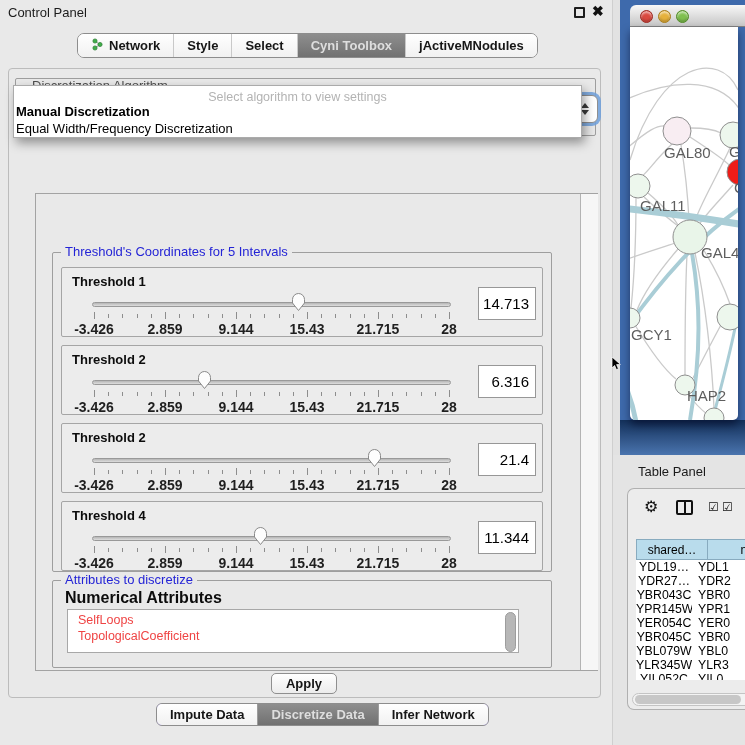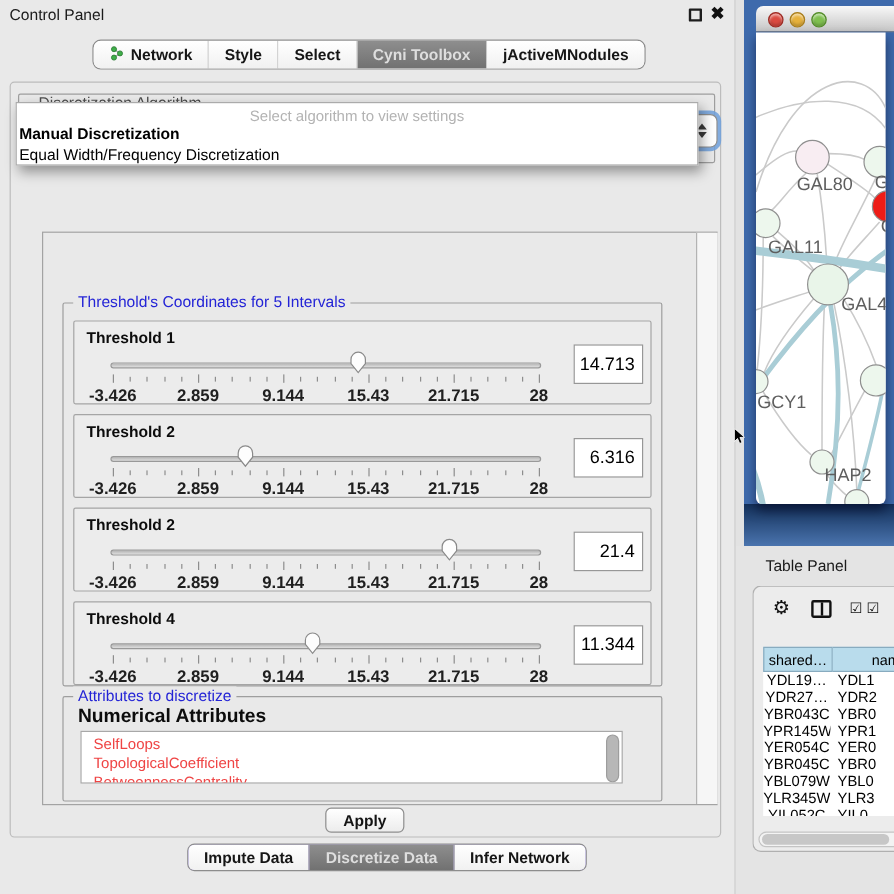--- a/index.html
+++ b/index.html
@@ -325,21 +325,20 @@
             </div>
           </div>
       </div>
 
       <div id="attr-group" class="group">
         <div id="attr-title" class="group-title">Attributes to discretize</div>
         <div id="attr-label">Numerical Attributes</div>
         <div id="attr-list">
           <div class="attr-item">SelfLoops</div>
             <div class="attr-item">TopologicalCoefficient</div>
-            <div class="attr-item">BetweennessCentrality</div>
             <div id="attr-scroll"></div>
         </div>
       </div>
 
       <div id="vscroll-track">
         
       </div>
     </div>
 
     <div id="apply-btn">Apply</div>
@@ -411,21 +410,21 @@
 </div>
 
 <div id="table-panel">
   <div id="tp-title">Table Panel</div>
   <div id="tp-container">
     <div id="tp-gear">⚙</div>
     <div id="tp-split"></div>
     <div id="tp-check1" class="tp-check">☑</div>
     <div id="tp-check2" class="tp-check">☑</div>
     <div id="tbl-head">
-        <div class="hcell" style="width: 58px;">shared…</div>
+        <div class="hcell" style="width: 72px;">shared…</div>
         <div class="hcell" style="width: 96px;">name</div>
       </div>
     <div id="tbl-rows">
         <div class="trow">
           <div class="tc1">YDL19…</div>
           <div class="tc2">YDL1</div>
         </div>
         <div class="trow">
           <div class="tc1">YDR27…</div>
           <div class="tc2">YDR2</div>

